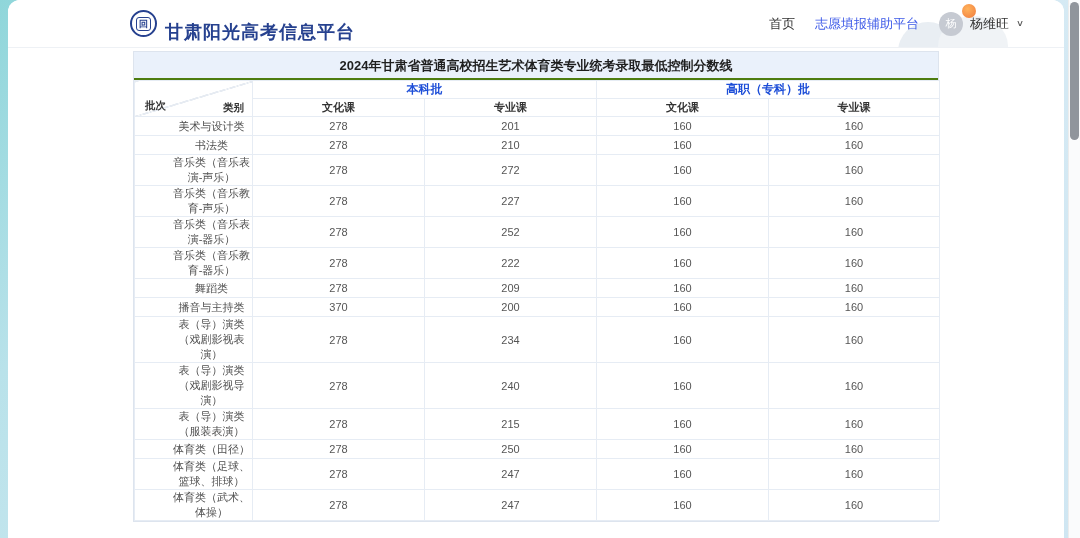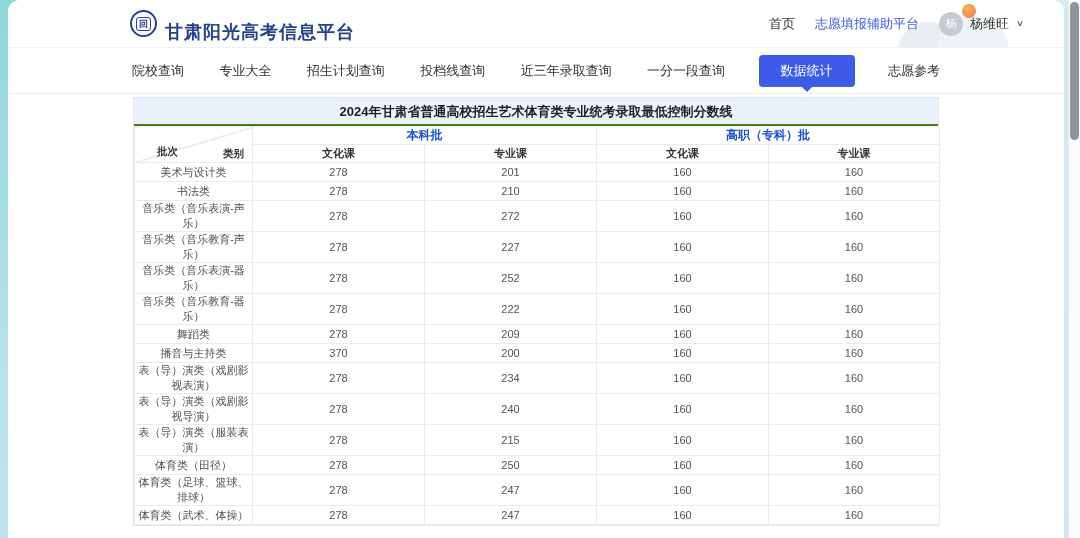--- a/index.html
+++ b/index.html
@@ -56,28 +56,28 @@
   .content { width:806px; margin:3px auto 0 auto; }
   table { border-collapse:collapse; width:806px; table-layout:fixed; background:#fff; }
   .tbl { border:1px solid #dde4ee; margin-bottom:12px; }
   .tbl-title {
     background:#eaf1fb; font-weight:bold; font-size:13px; color:#1f1f1f; text-align:center;
     height:28px; line-height:28px; border-bottom:2px solid #4d7c0f;
   }
   th,td { border:1px solid #e6ecf4; text-align:center; font-weight:normal; overflow:hidden; }
   th.batch { height:18px; font-size:12px; font-weight:bold; color:#1d4ed8; }
   th.course { height:18px; font-size:11px; font-weight:bold; color:#333; }
-  td.cat { font-size:11px; color:#4f4f4f; }
+  td.cat { font-size:11px; color:#4f4f4f;padding-left:36px; }
   td.val { font-size:11px; color:#555; }
   #t1 td { height:19px; }
   .diag { position:relative; padding:0;
     background-image:linear-gradient(to bottom right, transparent 49.4%, #ccd6e4 49.4%, #ccd6e4 50.6%, transparent 50.6%);
   }
   .diag .tr-lab { position:absolute; top:20px; right:8px; font-size:10.5px; font-weight:bold; color:#333; }
-  .diag .bl-lab { position:absolute; bottom:3px; left:10px; font-size:10.5px; font-weight:bold; color:#333;margin-left:12px; }
+  .diag .bl-lab { position:absolute; bottom:3px; left:10px; font-size:10.5px; font-weight:bold; color:#333; }
   
   .scrollbar { position:absolute; right:0; top:0; width:12px; height:538px; background:#fafbfc; border-left:1px solid #ececec; }
   .thumb { position:absolute; right:1px; top:2px; width:9px; height:138px; border-radius:5px; background:#90959c; }
 </style>
 </head>
 <body>
 
 <div class="card">
 
   <div class="hdr">
@@ -96,32 +96,20 @@
       <span class="hdr-link">首页</span>
       <span class="hdr-link blue">志愿填报辅助平台</span>
       <span class="userbox">
         <span class="avatar">杨</span>
         <span class="uname">杨维旺</span>
         <span class="chev">∨</span>
       </span>
     </div>
   </div>
 
-  <div class="nav">
-    <div class="nav-inner">
-        <div class="tab">院校查询</div>
-        <div class="tab">专业大全</div>
-        <div class="tab">招生计划查询</div>
-        <div class="tab">投档线查询</div>
-        <div class="tab">近三年录取查询</div>
-        <div class="tab">一分一段查询</div>
-        <div class="tab active">数据统计</div>
-        <div class="tab">志愿参考</div>
-      </div>
-  </div>
 
   <div class="content">
 
     <div class="tbl">
       <div class="tbl-title">2024年甘肃省普通高校招生艺术体育类专业统考录取最低控制分数线</div>
       <table id="t1">
         <colgroup>
             <col style="width:118px">
             <col style="width:172px">
             <col style="width:172px">

